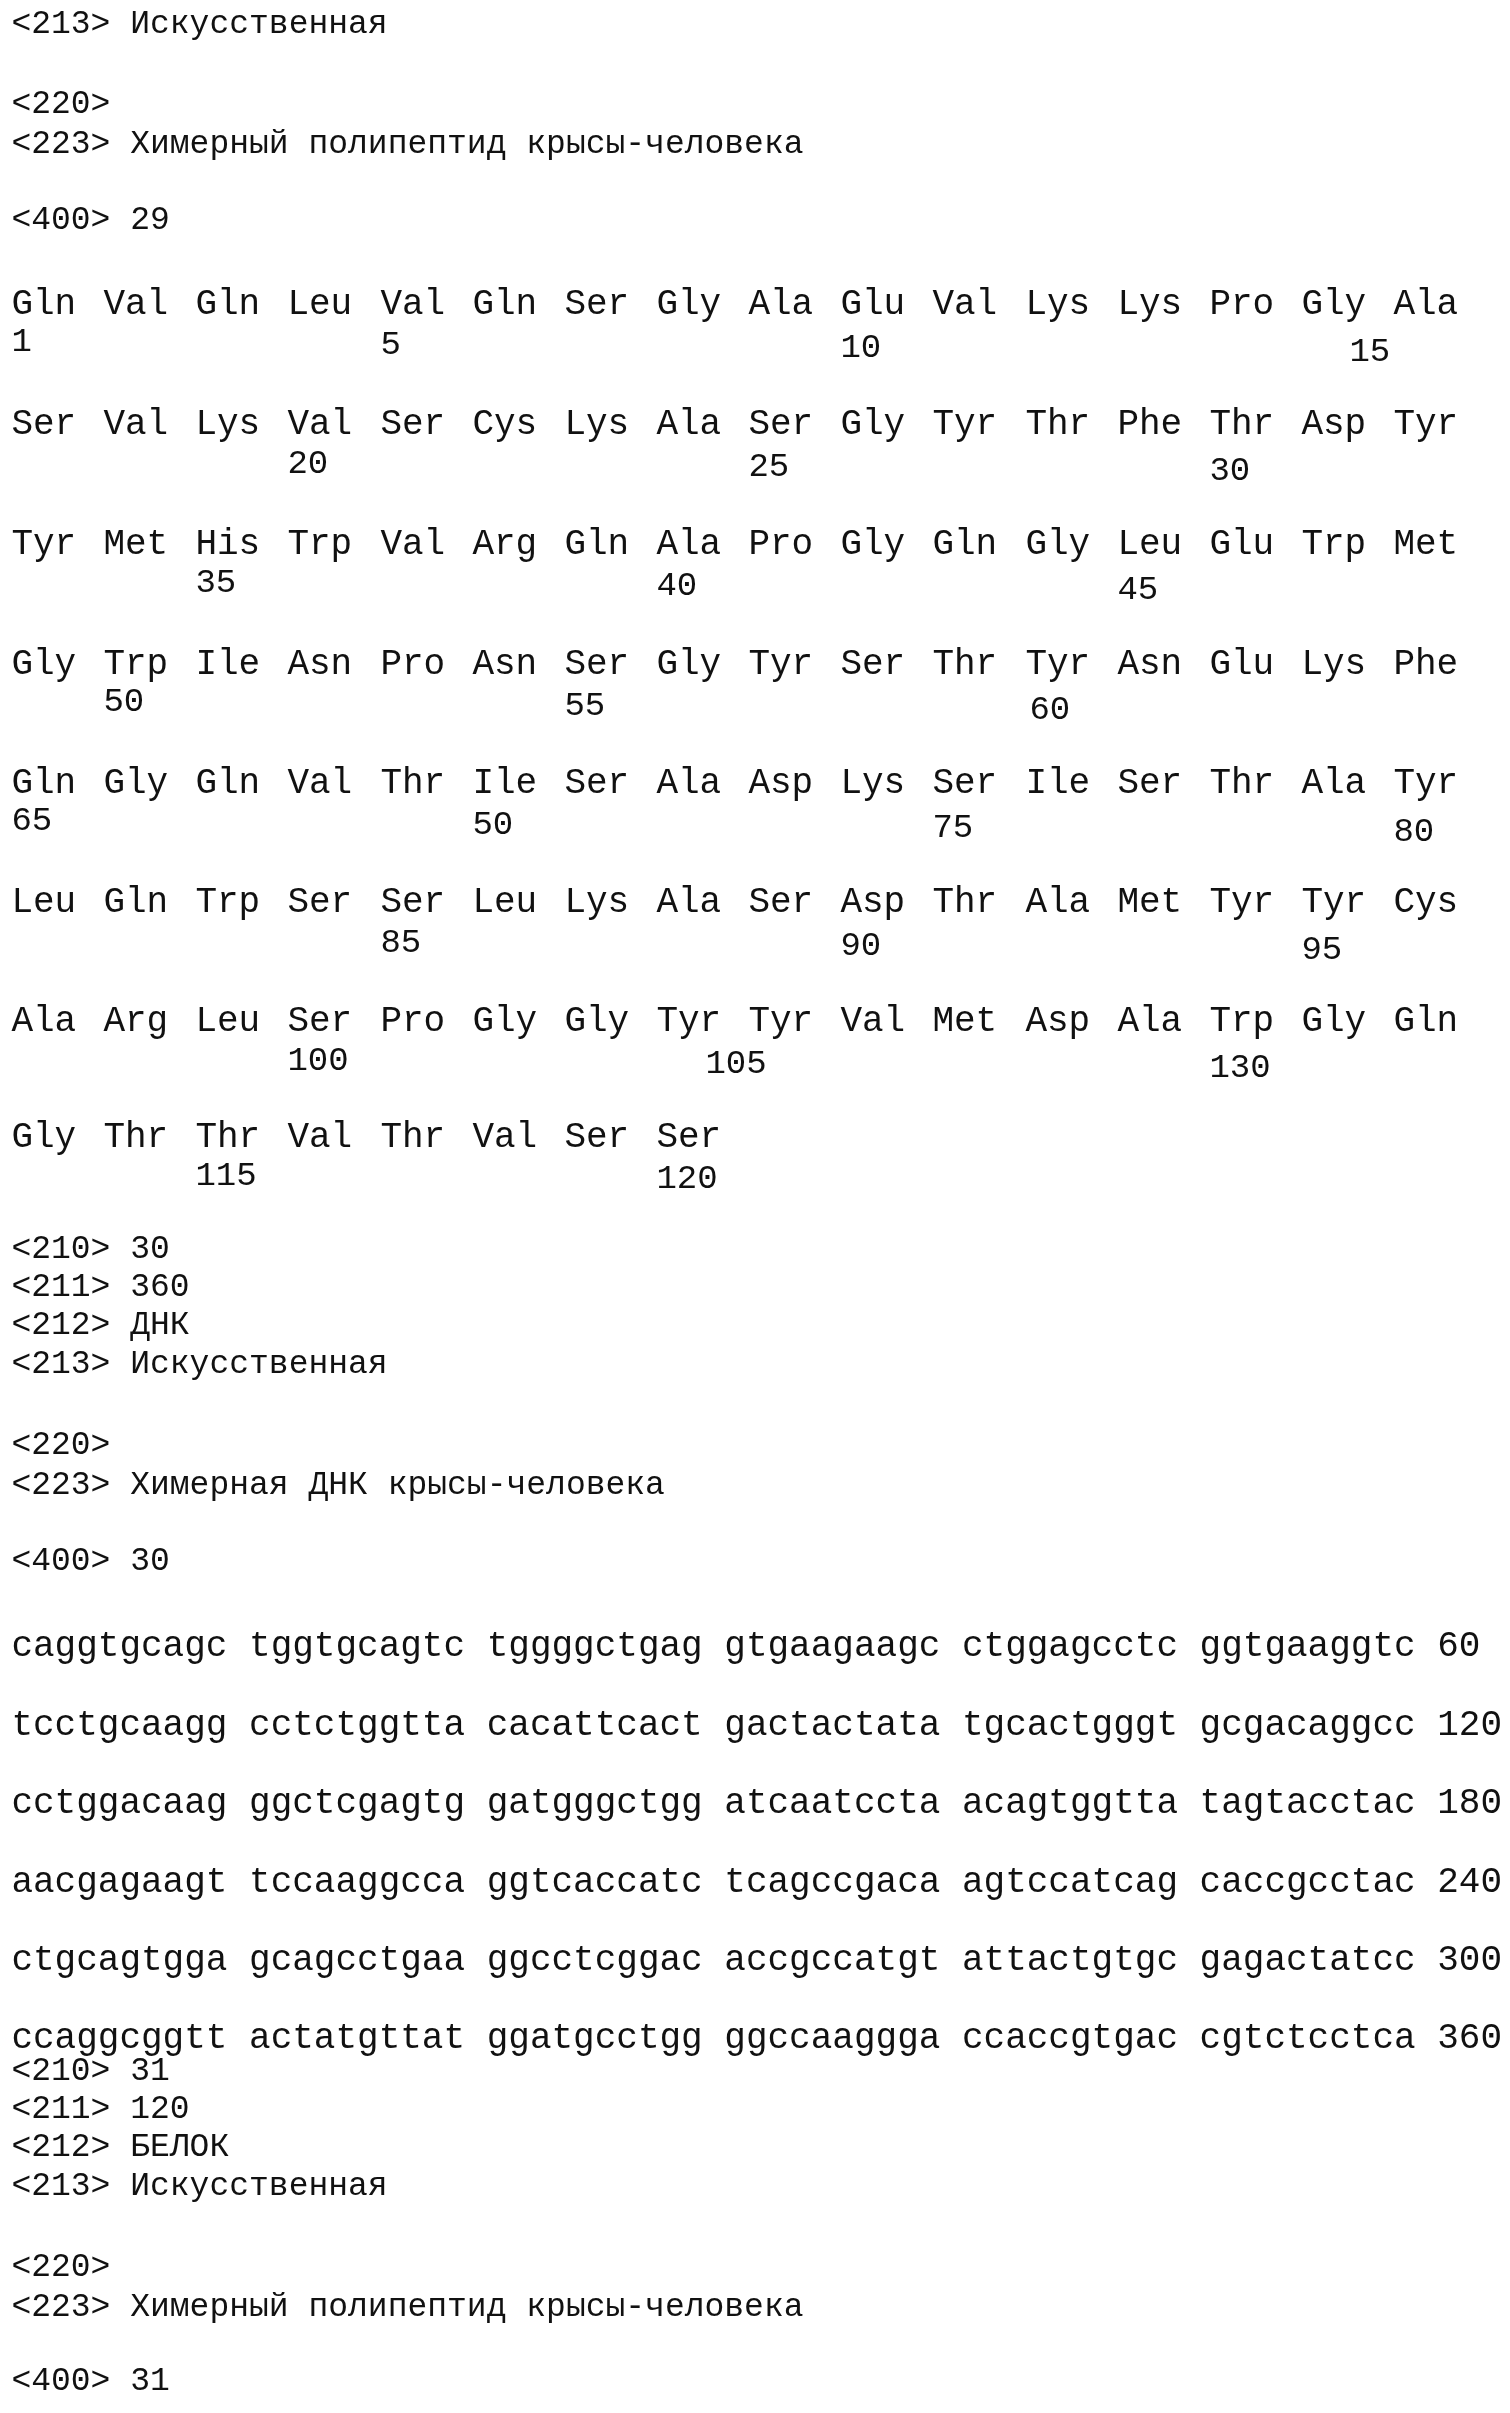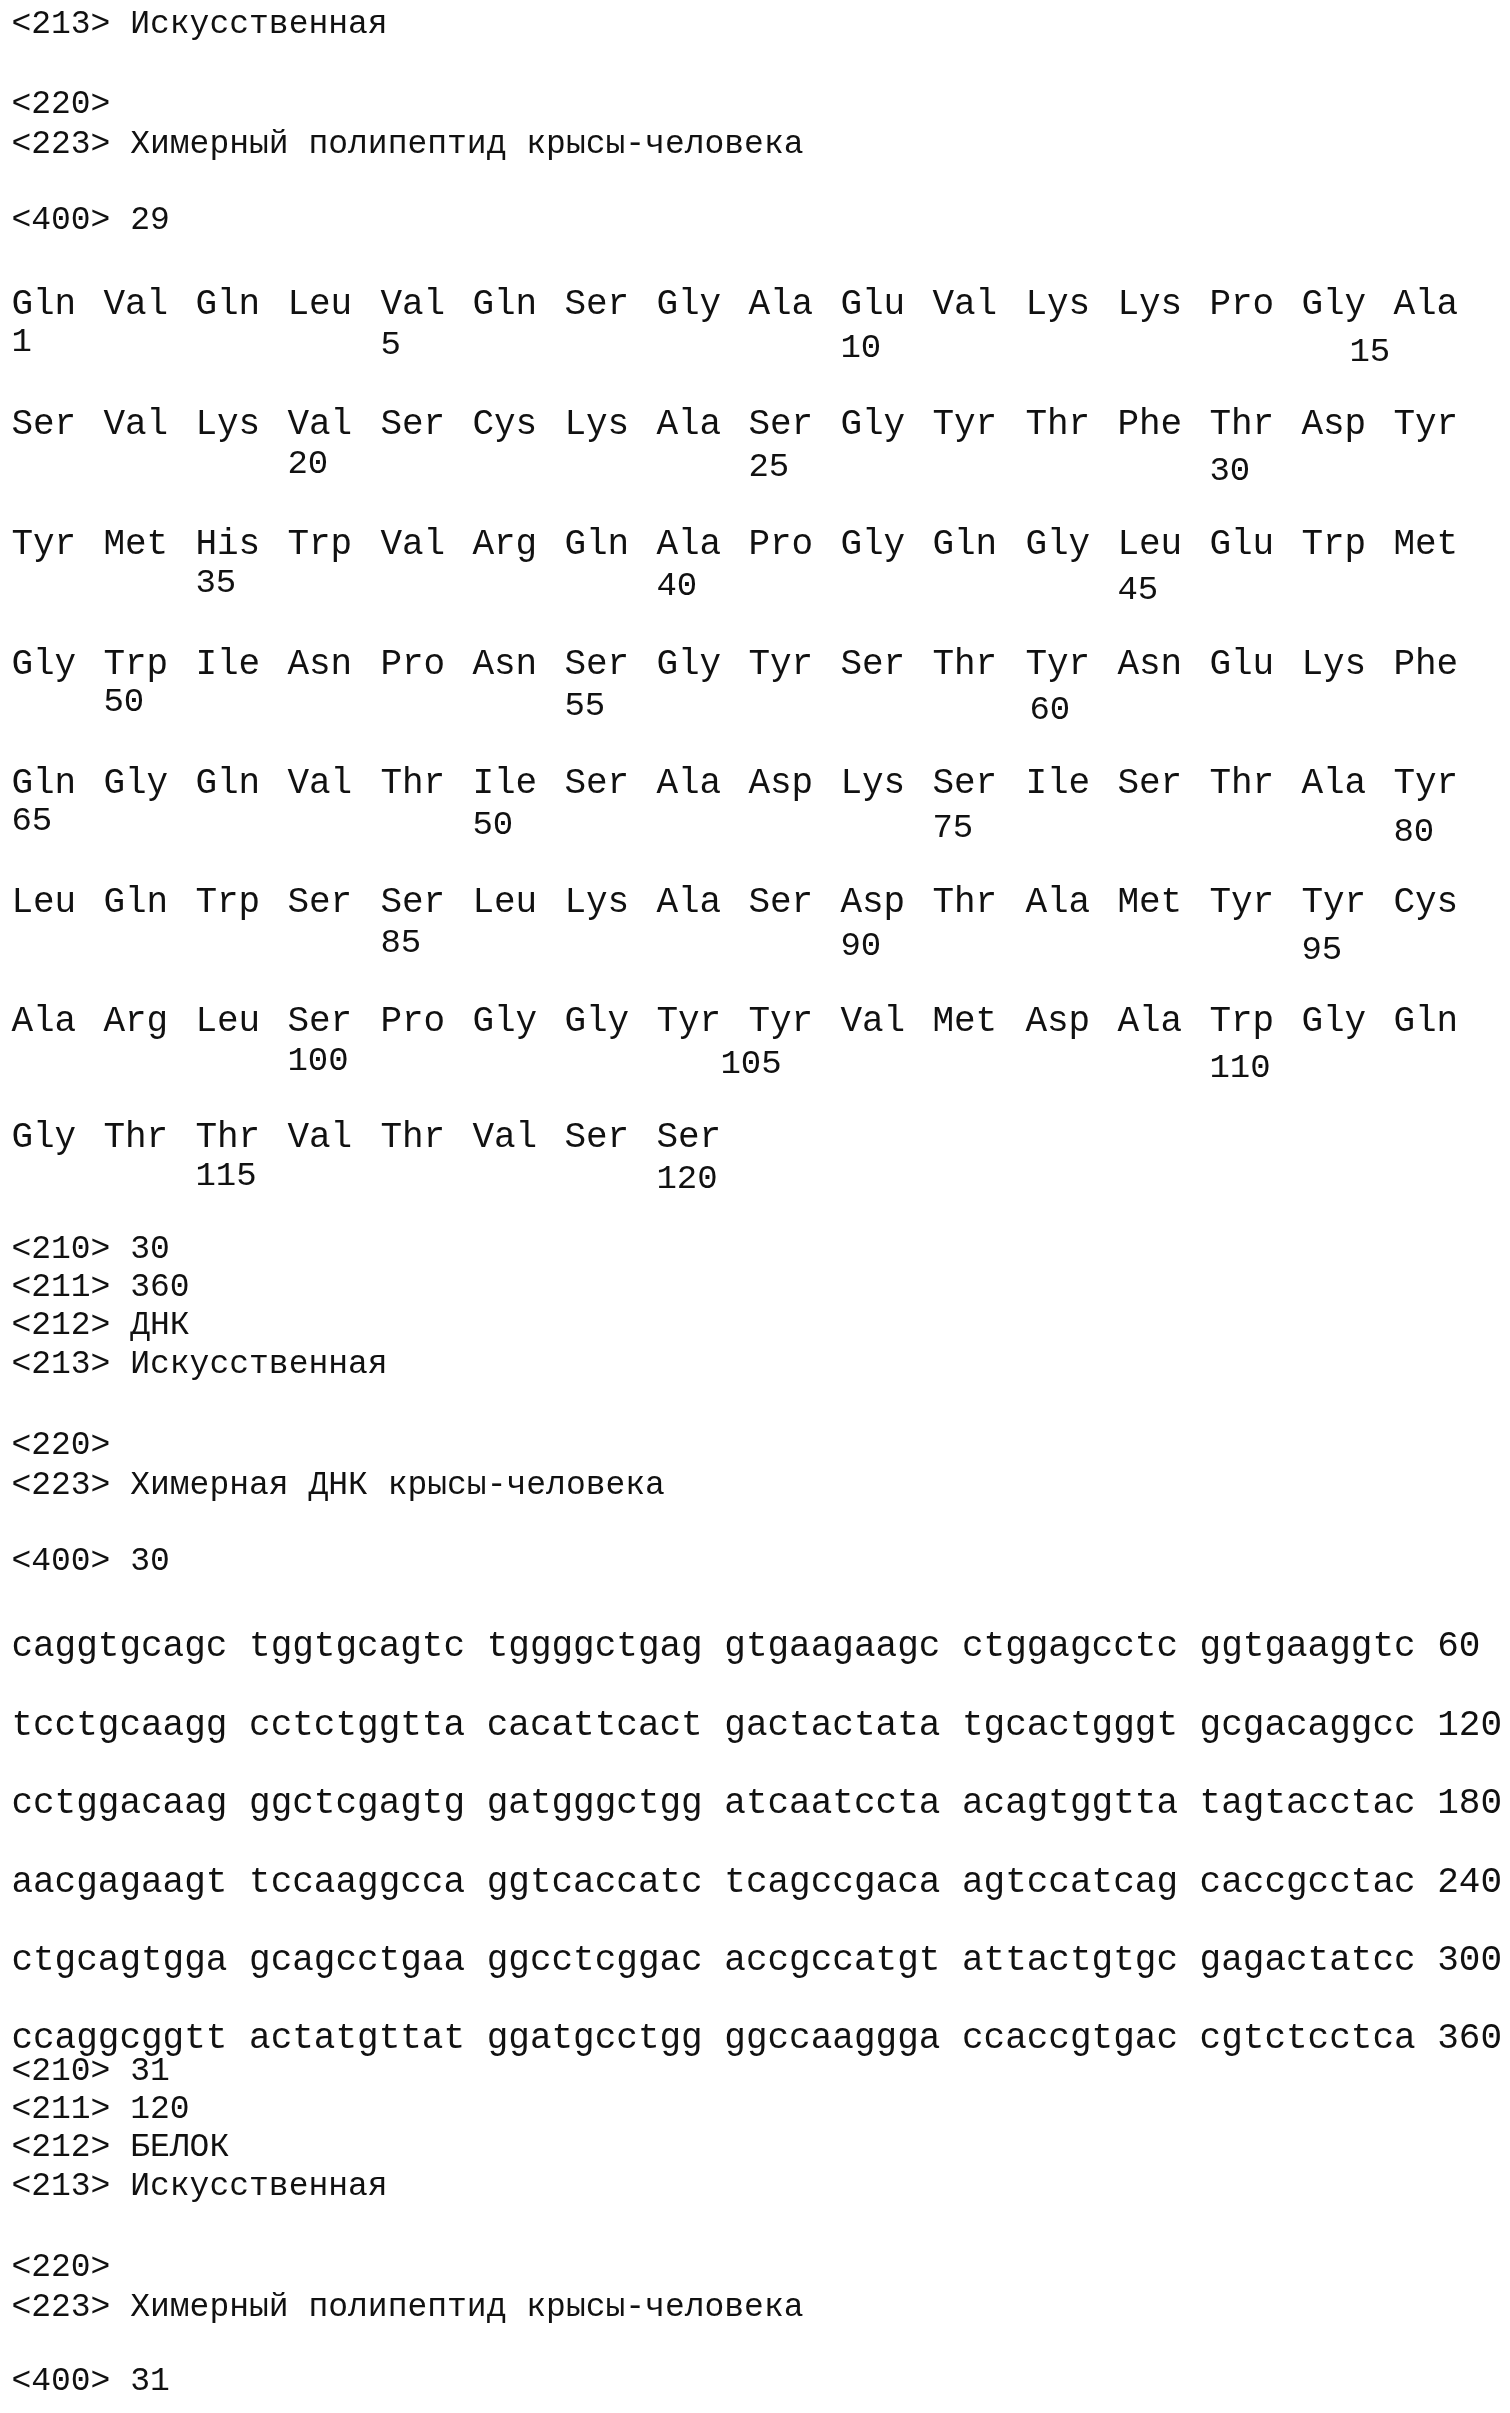--- a/index.html
+++ b/index.html
@@ -159,22 +159,22 @@
       <span class="res" style="left: 645px;">Tyr</span>
       <span class="res" style="left: 737px;">Tyr</span>
       <span class="res" style="left: 829px;">Val</span>
       <span class="res" style="left: 921px;">Met</span>
       <span class="res" style="left: 1014px;">Asp</span>
       <span class="res" style="left: 1106px;">Ala</span>
       <span class="res" style="left: 1198px;">Trp</span>
       <span class="res" style="left: 1290px;">Gly</span>
       <span class="res" style="left: 1382px;">Gln</span>
       <span class="num" style="left: 276px; top: 40px;">100</span>
-      <span class="num" style="left: 709px; top: 43px;">105</span>
-      <span class="num" style="left: 1198px; top: 47px;">110</span>
+      <span class="num" style="left: 694px; top: 43px;">105</span>
+      <span class="num" style="left: 1198px; top: 47px;">130</span>
     </div>
     <div class="res-row" style="top: 1120px;">
       <span class="res" style="left: 0px;">Gly</span>
       <span class="res" style="left: 92px;">Thr</span>
       <span class="res" style="left: 184px;">Thr</span>
       <span class="res" style="left: 276px;">Val</span>
       <span class="res" style="left: 369px;">Thr</span>
       <span class="res" style="left: 461px;">Val</span>
       <span class="res" style="left: 553px;">Ser</span>
       <span class="res" style="left: 645px;">Ser</span>

